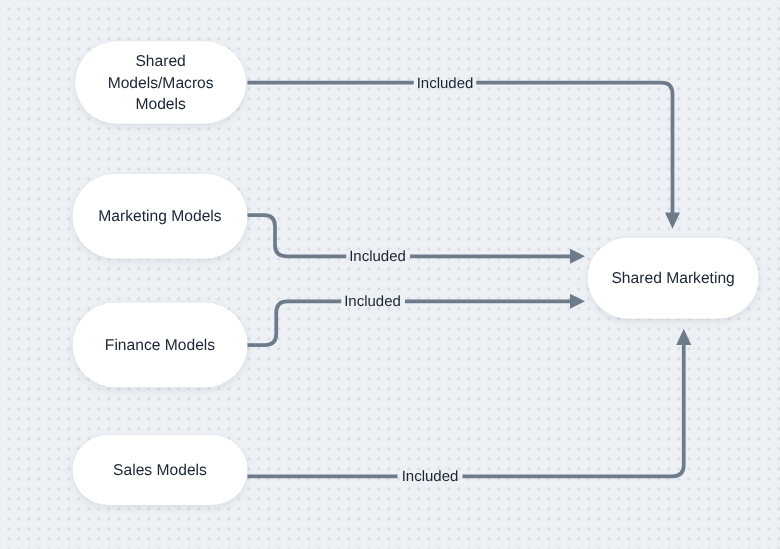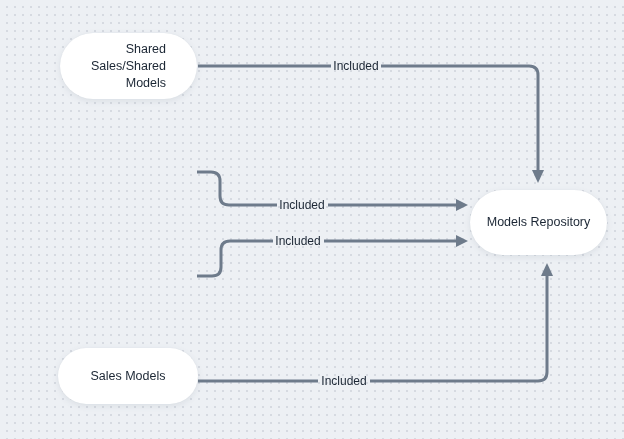--- a/index.html
+++ b/index.html
@@ -47,21 +47,21 @@
     fill: #1b2634;
     text-anchor: middle;
   }
   .node {
     position: absolute;
     background: #ffffff;
     border-radius: 34px;
     display: flex;
     align-items: center;
     justify-content: center;
-    text-align: right;
+    text-align: center;
     color: #1b2634;
     font-size: 12.5px;
     font-weight: 500;
     line-height: 17px;
     box-shadow: 0 2px 6px rgba(90, 105, 125, 0.12), 0 0 1px rgba(90, 105, 125, 0.10);
     cursor: default;
   }
   .node-shared-models    { left: 60px;  top: 33px;  width: 137px; height: 66px; }
   .node-marketing-models { left: 58px;  top: 139px; width: 140px; height: 68px; }
   .node-finance-models   { left: 58px;  top: 242px; width: 140px; height: 68px; }
@@ -101,28 +101,34 @@
       <path class="edge-path" d="M 198 381 L 318 381"></path>
       <path class="edge-path" d="M 370 381 L 538 381 Q 547 381 547 372 L 547 275"></path>
       <polygon class="arrowhead" points="541,276 553,276 547,263"></polygon>
       <text class="edge-label" x="344" y="385">Included</text>
     </g>
   </svg>
 
   <div class="node node-shared-models">
     <span>
       <span class="line">Shared</span>
-      <span class="line">Sales/Shared</span>
+      <span class="line">Models/Macros</span>
       <span class="line">Models</span>
     </span>
   </div>
 
+  <div class="node node-marketing-models">
+    <span>Marketing Models</span>
+  </div>
 
+  <div class="node node-finance-models">
+    <span>Finance Models</span>
+  </div>
 
   <div class="node node-sales-models">
     <span>Sales Models</span>
   </div>
 
   <div class="node node-shared-repository">
-    <span>Models Repository</span>
+    <span>Shared Marketing</span>
   </div>
 
 </div>
 
 </body></html>

